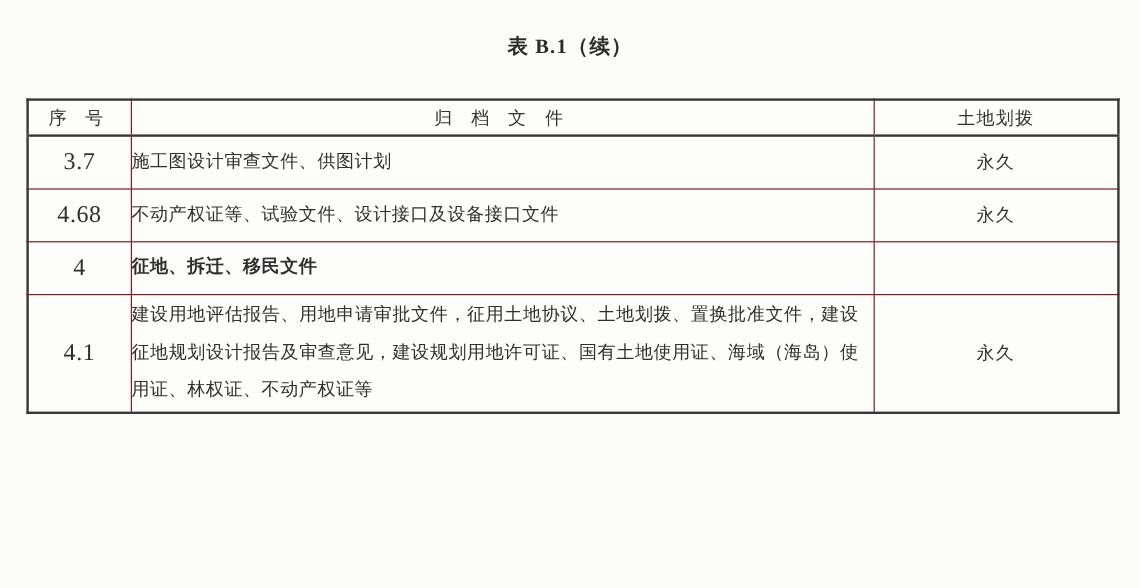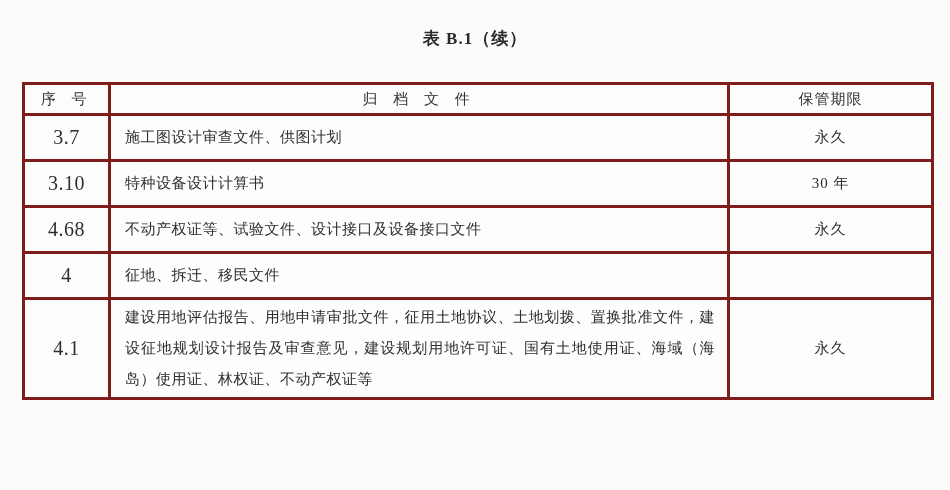--- a/index.html
+++ b/index.html
@@ -37,21 +37,21 @@
   table {
     border-collapse: collapse;
     table-layout: fixed;
     width: 909px;
     background: #fdfdfc;
   }
   col.c-no     { width: 86px; }
   col.c-doc    { width: 619px; }
   col.c-period { width: 204px; }
   th, td {
-    border: 3px solid #7f1d1d;
+    border: 1px solid #7f1d1d;
     font-size: 15px;
     vertical-align: middle;
     padding: 0;
     overflow: hidden;
   }
   table { border: 2px solid #383838; }
   thead th { border-bottom: 2px solid #383838; }
   thead th {
     height: 28px;
     font-weight: normal;
@@ -59,32 +59,32 @@
     letter-spacing: 6px;
     color: #333;
   }
   td.no-cell {
     text-align: center;
     font-size: 20px;
     letter-spacing: 0.5px;
   }
   td.doc-cell {
     text-align: left;
-    padding: 4px 12px 4px 14px;
+    padding: 4px 12px 4px 0;
     line-height: 1.55;
     letter-spacing: 0.5px;
   }
   td.period-cell {
     text-align: center;
     font-size: 15px;
     letter-spacing: 1px;
   }
   tr.h35 td { height: 35px; }
   tr.h95 td { height: 95px; }
-  tr.bold-row td.doc-cell { font-weight: normal; }
+  tr.bold-row td.doc-cell { font-weight: bold; }
   tr.multiline td.doc-cell {
     text-align: justify;
     line-height: 31px;
     padding-top: 1px;
     padding-bottom: 1px;
   }
 </style>
 </head>
 <body>
 
@@ -96,33 +96,28 @@
     <table>
       <colgroup>
         <col class="c-no">
           <col class="c-doc">
           <col class="c-period">
       </colgroup>
       <thead>
         <tr>
           <th>序 号</th>
           <th>归 档 文 件</th>
-          <th style="letter-spacing:1px;">保管期限</th>
+          <th style="letter-spacing:1px;">土地划拨</th>
         </tr>
       </thead>
       <tbody>
         <tr class="h35">
           <td class="no-cell">3.7</td>
           <td class="doc-cell">施工图设计审查文件、供图计划</td>
           <td class="period-cell">永久</td>
-        </tr>
-        <tr class="h35">
-          <td class="no-cell">3.10</td>
-          <td class="doc-cell">特种设备设计计算书</td>
-          <td class="period-cell">30 年</td>
         </tr>
         <tr class="h35">
           <td class="no-cell">4.68</td>
           <td class="doc-cell">不动产权证等、试验文件、设计接口及设备接口文件</td>
           <td class="period-cell">永久</td>
         </tr>
         <tr class="h35 bold-row">
           <td class="no-cell">4</td>
           <td class="doc-cell">征地、拆迁、移民文件</td>
           <td class="period-cell"></td>

